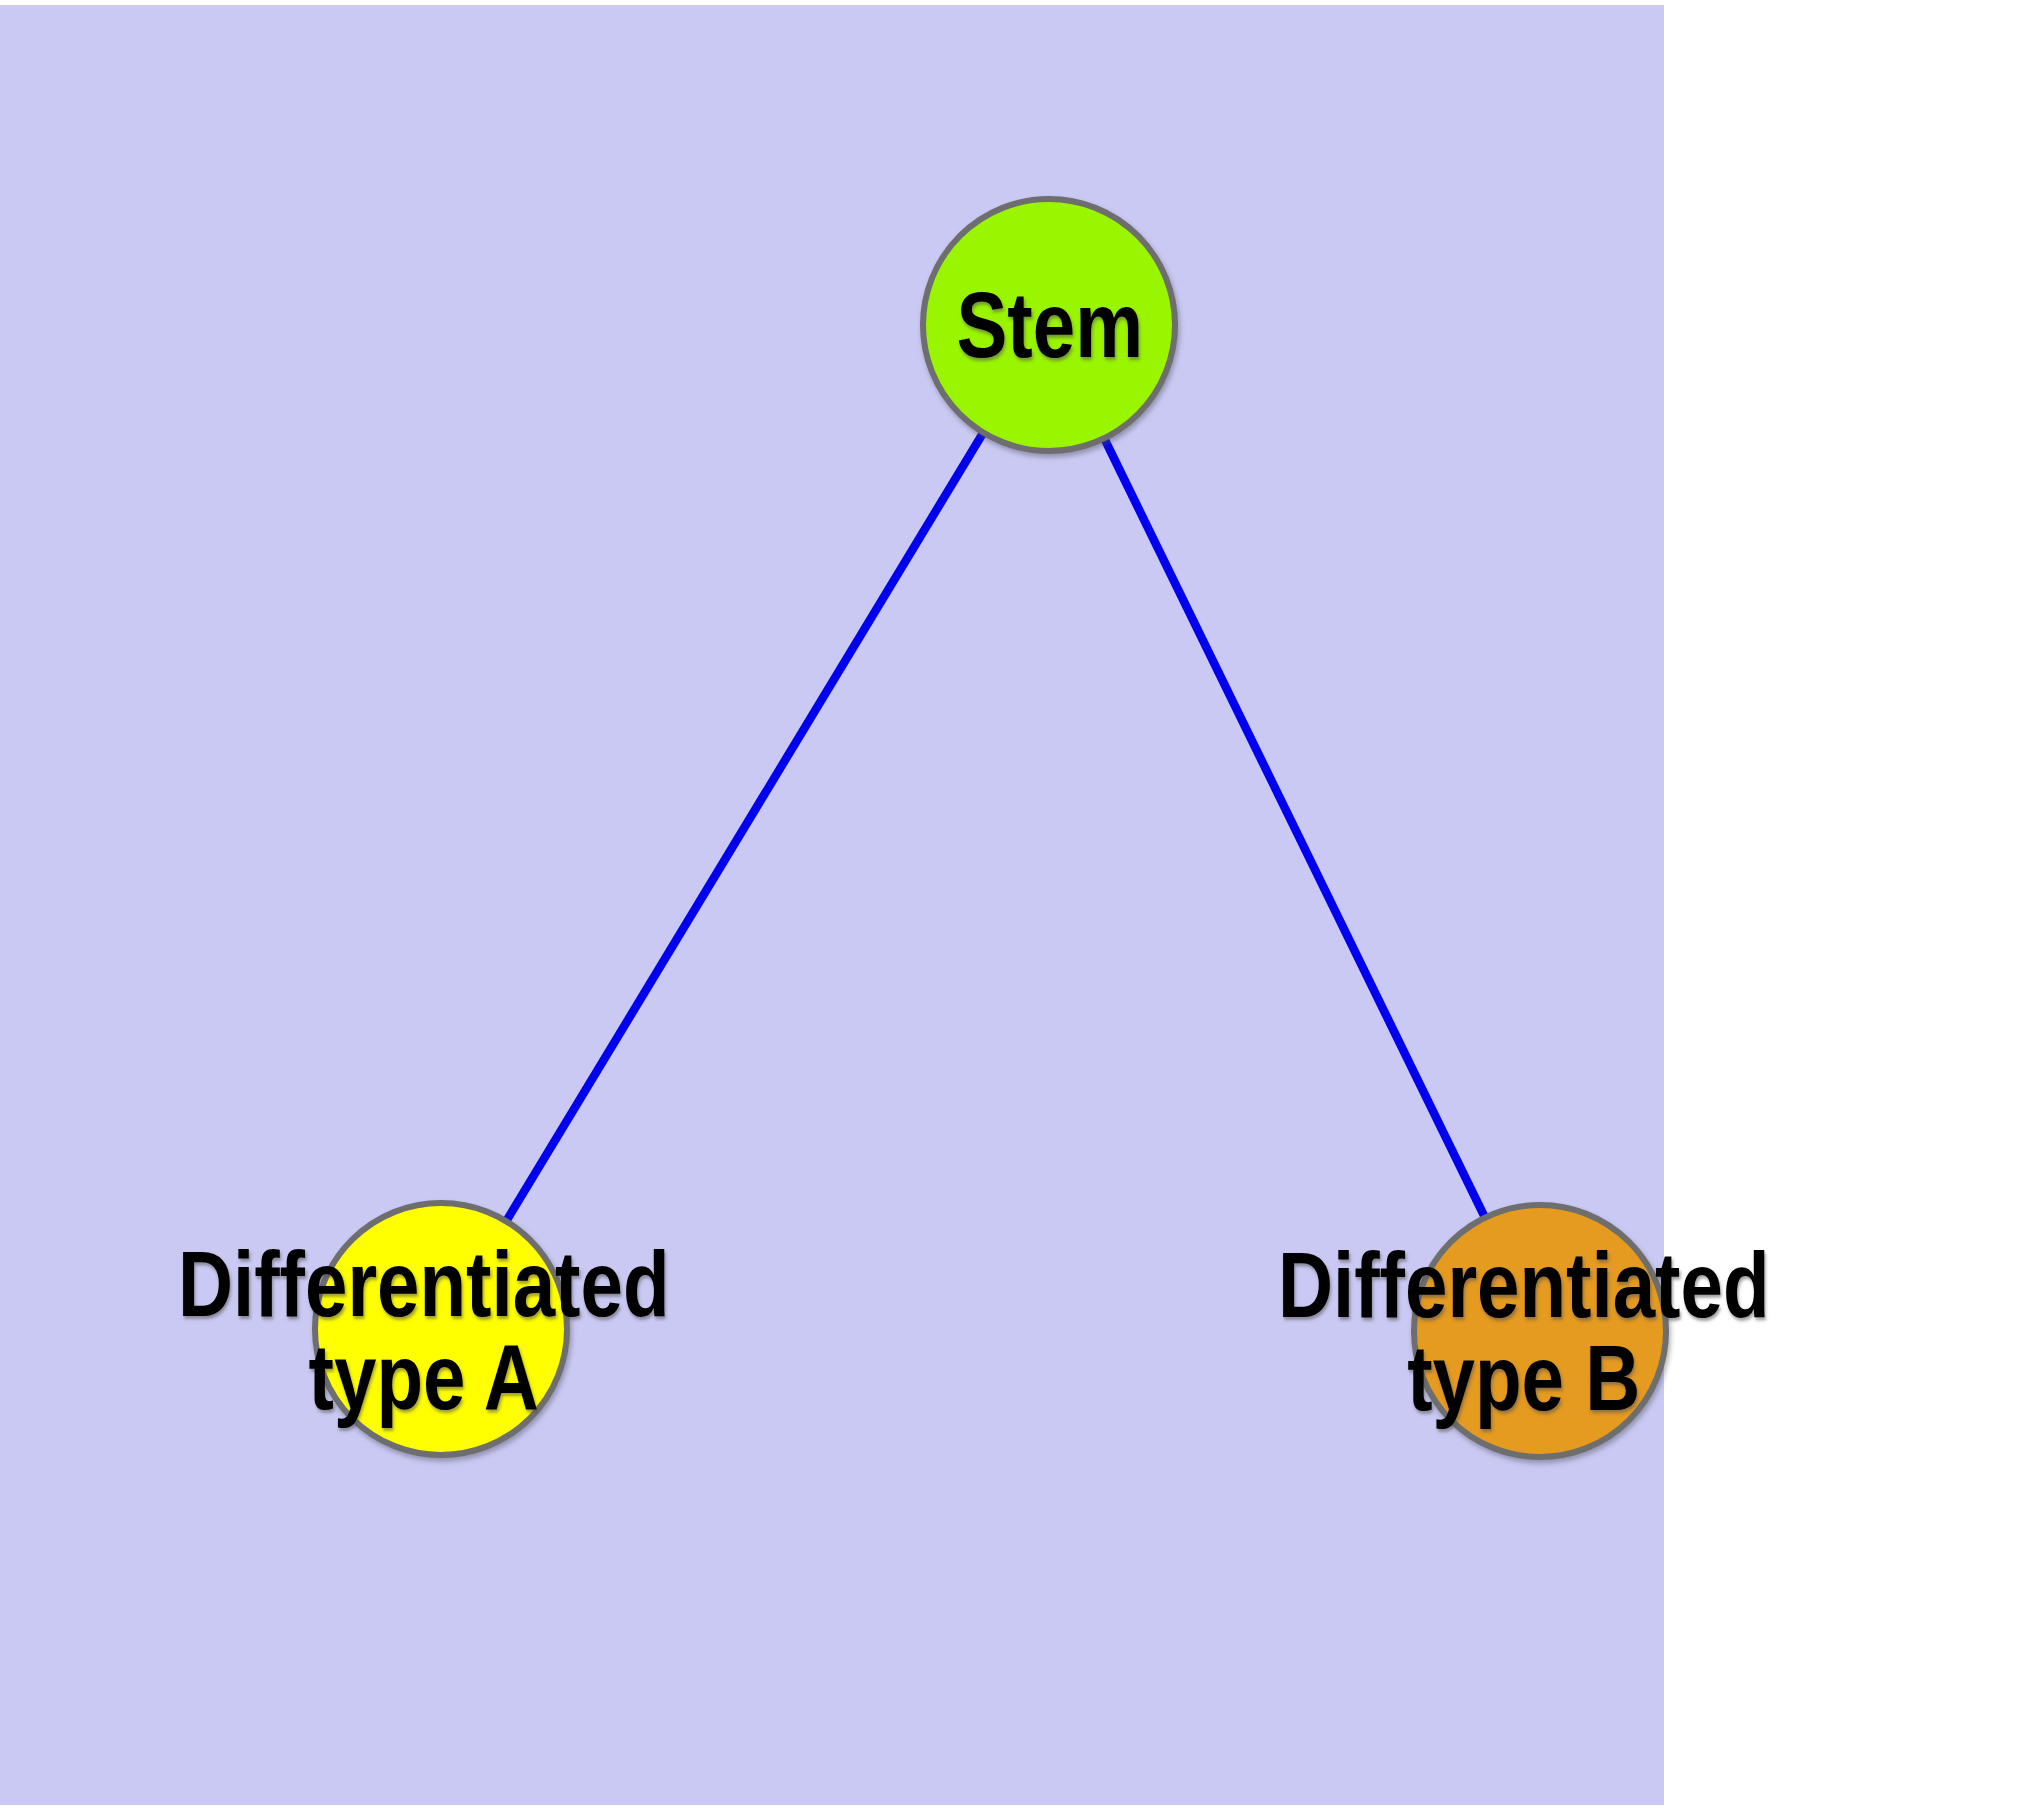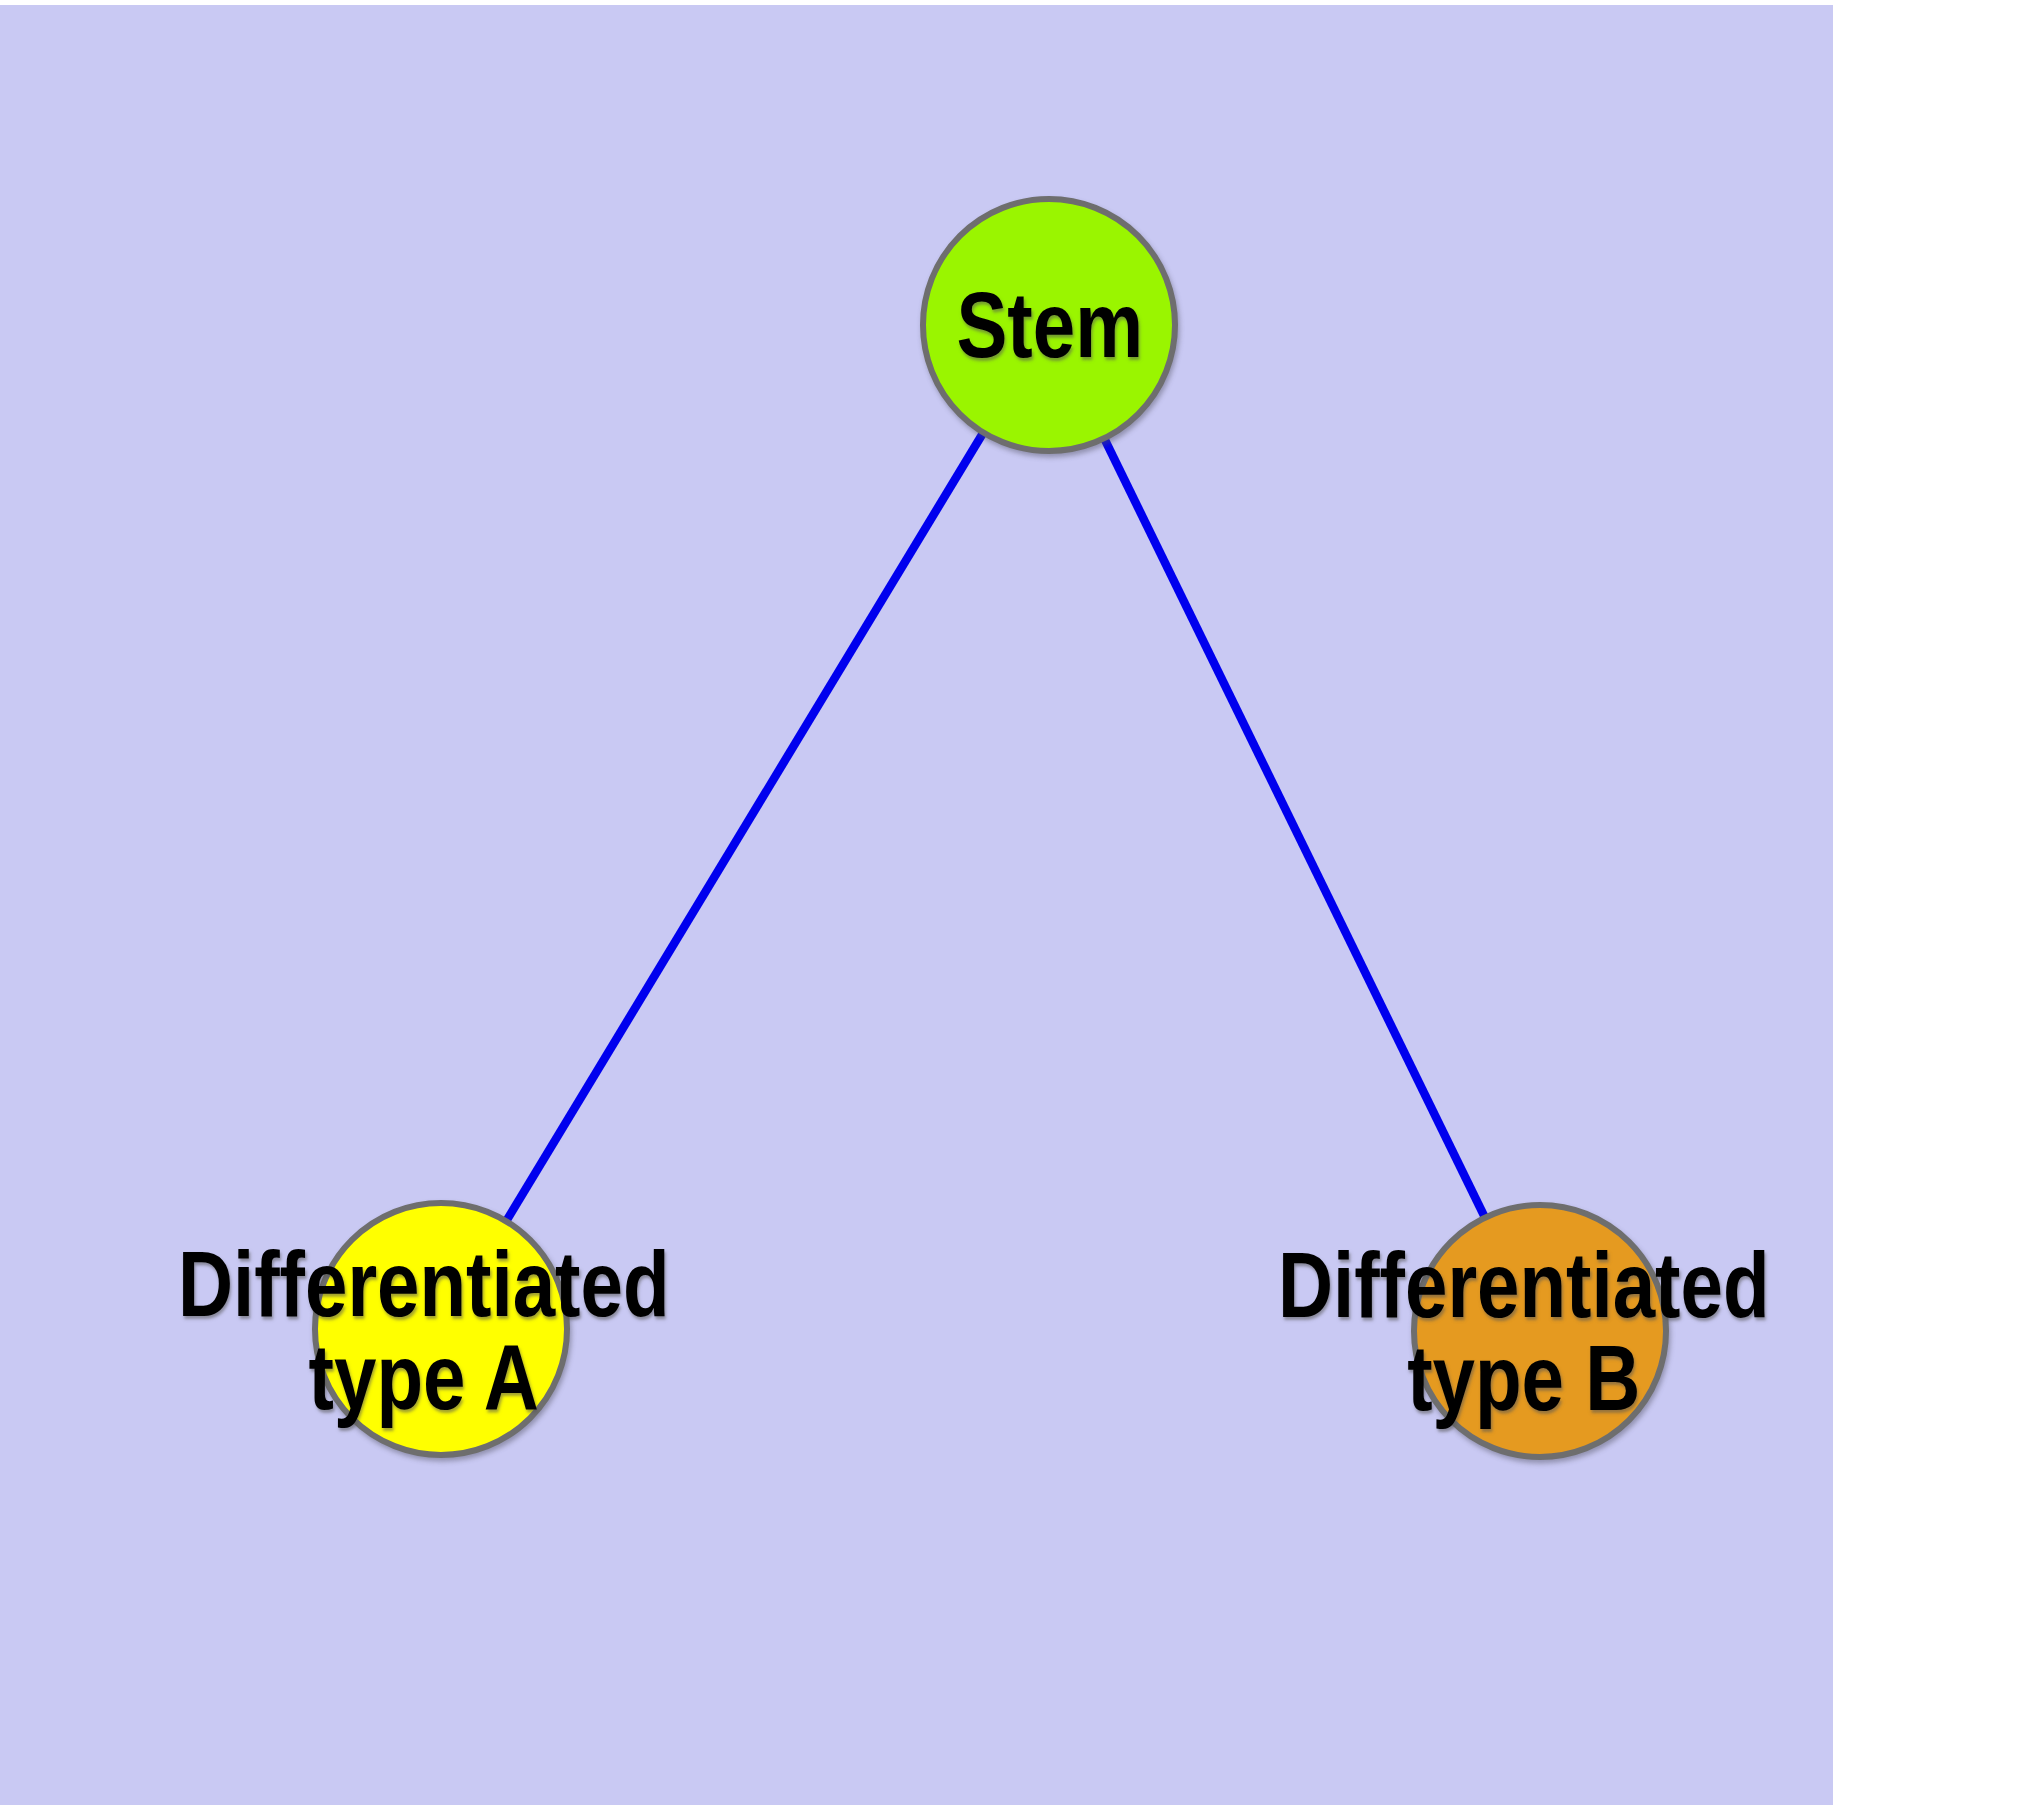--- a/index.html
+++ b/index.html
@@ -8,21 +8,21 @@
   }
   body {
     width: 2021px;
     height: 1812px;
     background: #ffffff;
     overflow: hidden;
     font-family: "Liberation Sans", "DejaVu Sans", sans-serif;
   }
   .canvas {
     position: relative;
-    width: 1833px;
+    width: 1664px;
     height: 1812px;
     background: #ffffff;
   }
   
   .panel {
     position: absolute;
     left: 0;
     right: 0;
     top: 5.1px;
     bottom: 6.8px;

